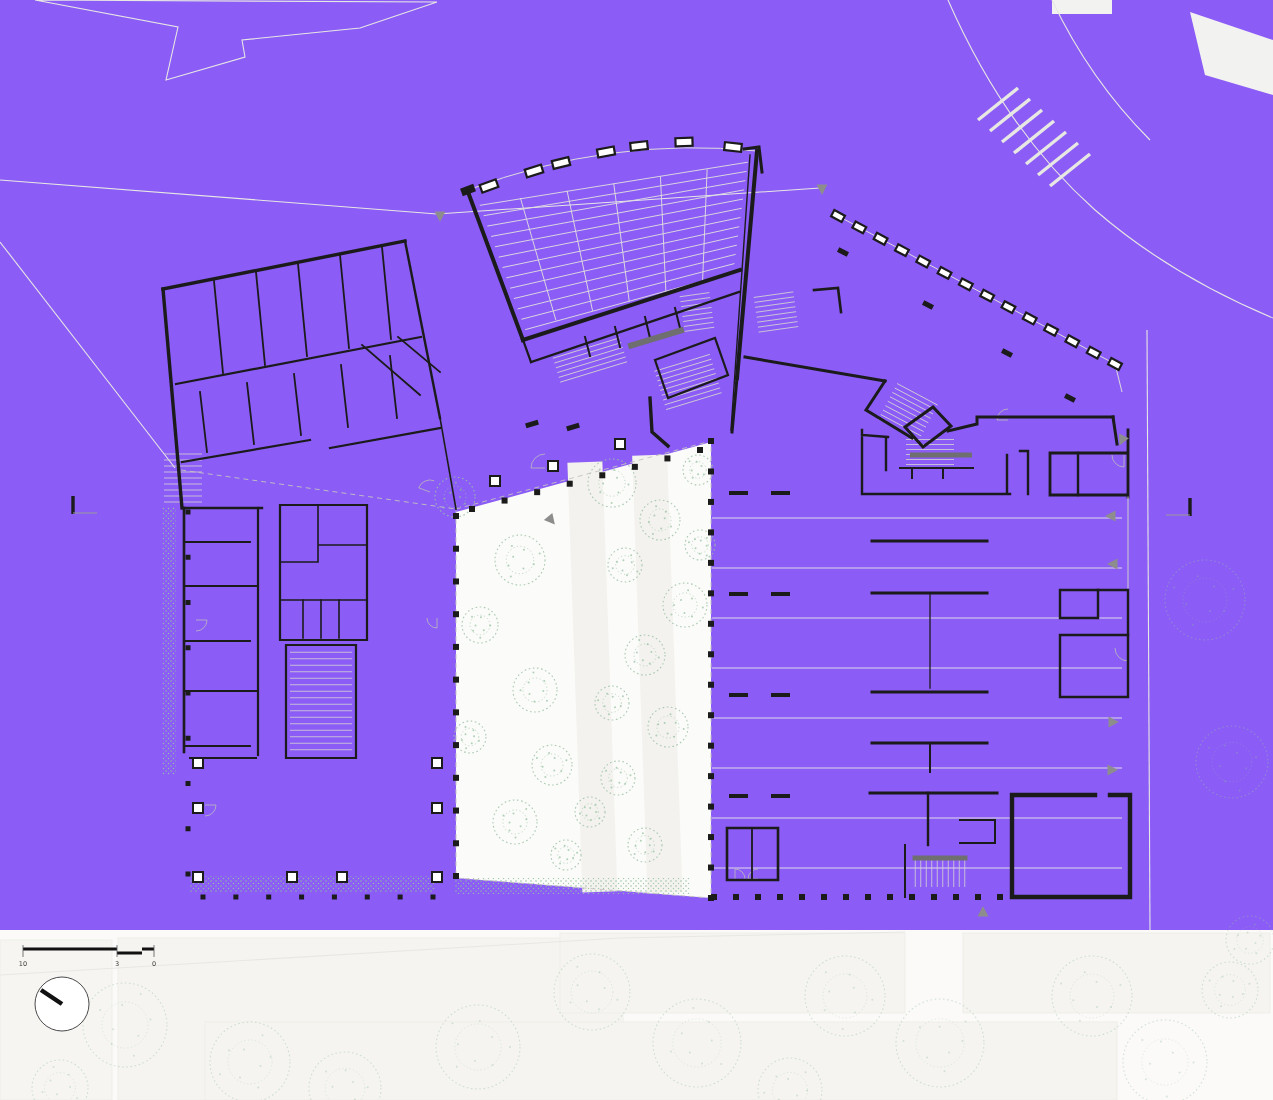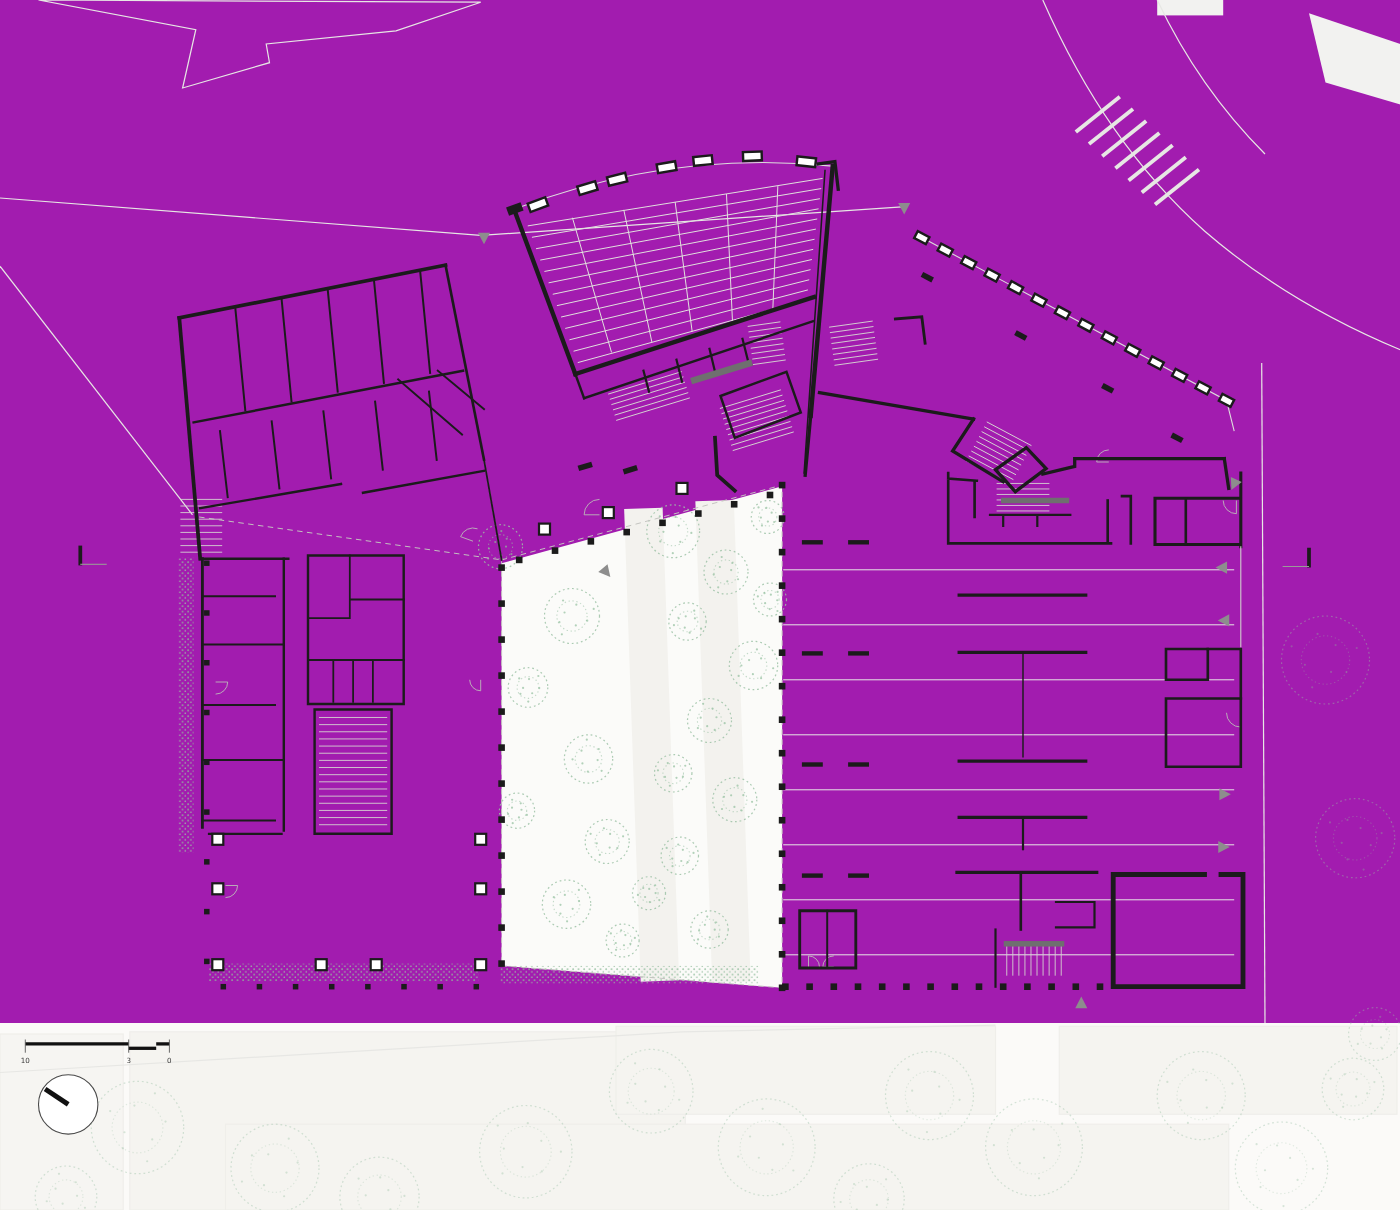--- a/index.html
+++ b/index.html
@@ -1,16 +1,16 @@
 <!DOCTYPE html>
 <html><head>
 <meta charset="utf-8">
 <style>
   html,body{margin:0;padding:0;background:#ffffff;}
-  .page{position:relative;width:1273px;height:1100px;background:#a21caf;overflow:hidden;
+  .page{position:relative;width:1273px;height:1100px;background:#8b5cf6;overflow:hidden;
         font-family:"DejaVu Sans",sans-serif;}
   svg{position:absolute;left:0;top:0;}
   .scale-label{font-size:6.5px;fill:#3a3a3a;font-family:"DejaVu Sans",sans-serif;}
 </style>
 </head>
 <body>
 
 <div class="page">
 <svg width="1273" height="1100" viewBox="0 0 1273 1100">
   <defs>

